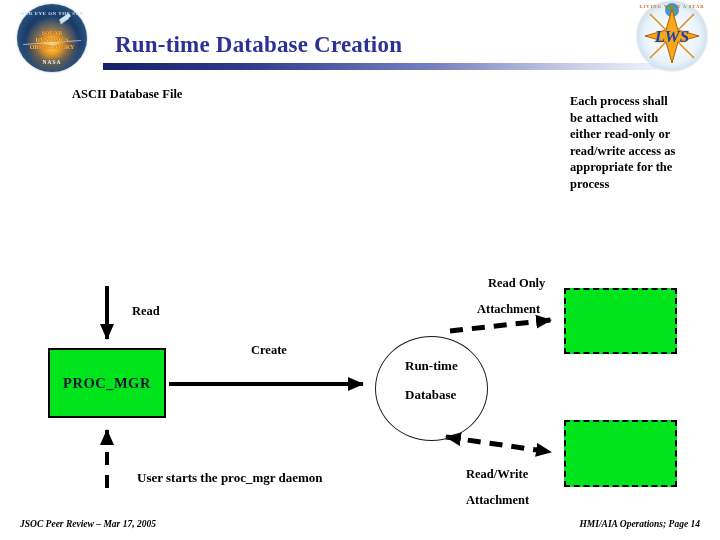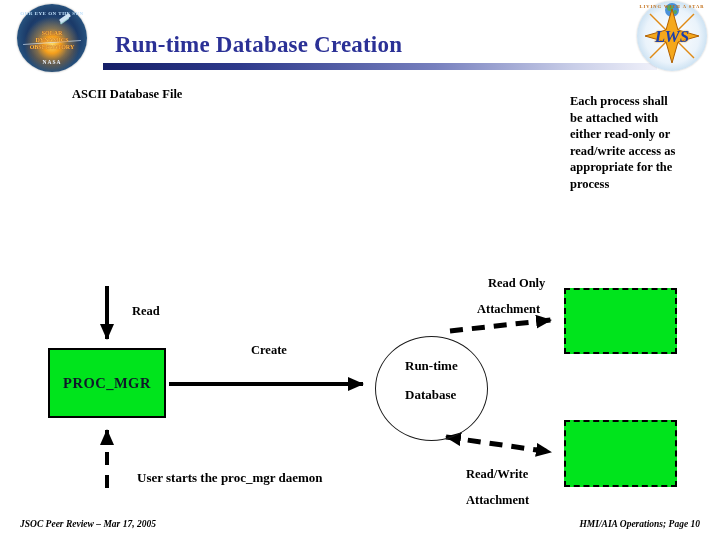--- a/index.html
+++ b/index.html
@@ -139,15 +139,15 @@
 
   <div class="abs db-ellipse">
     <div>Run-time</div>
     <div>Database</div>
   </div>
 
   <div class="abs green-box gb1"></div>
   <div class="abs green-box gb2"></div>
 
   <div class="abs footer foot-left">JSOC Peer Review – Mar 17, 2005</div>
-  <div class="abs footer foot-right">HMI/AIA Operations; Page 10</div>
+  <div class="abs footer foot-right">HMI/AIA Operations; Page 14</div>
 
 </div>
 
 </body></html>

